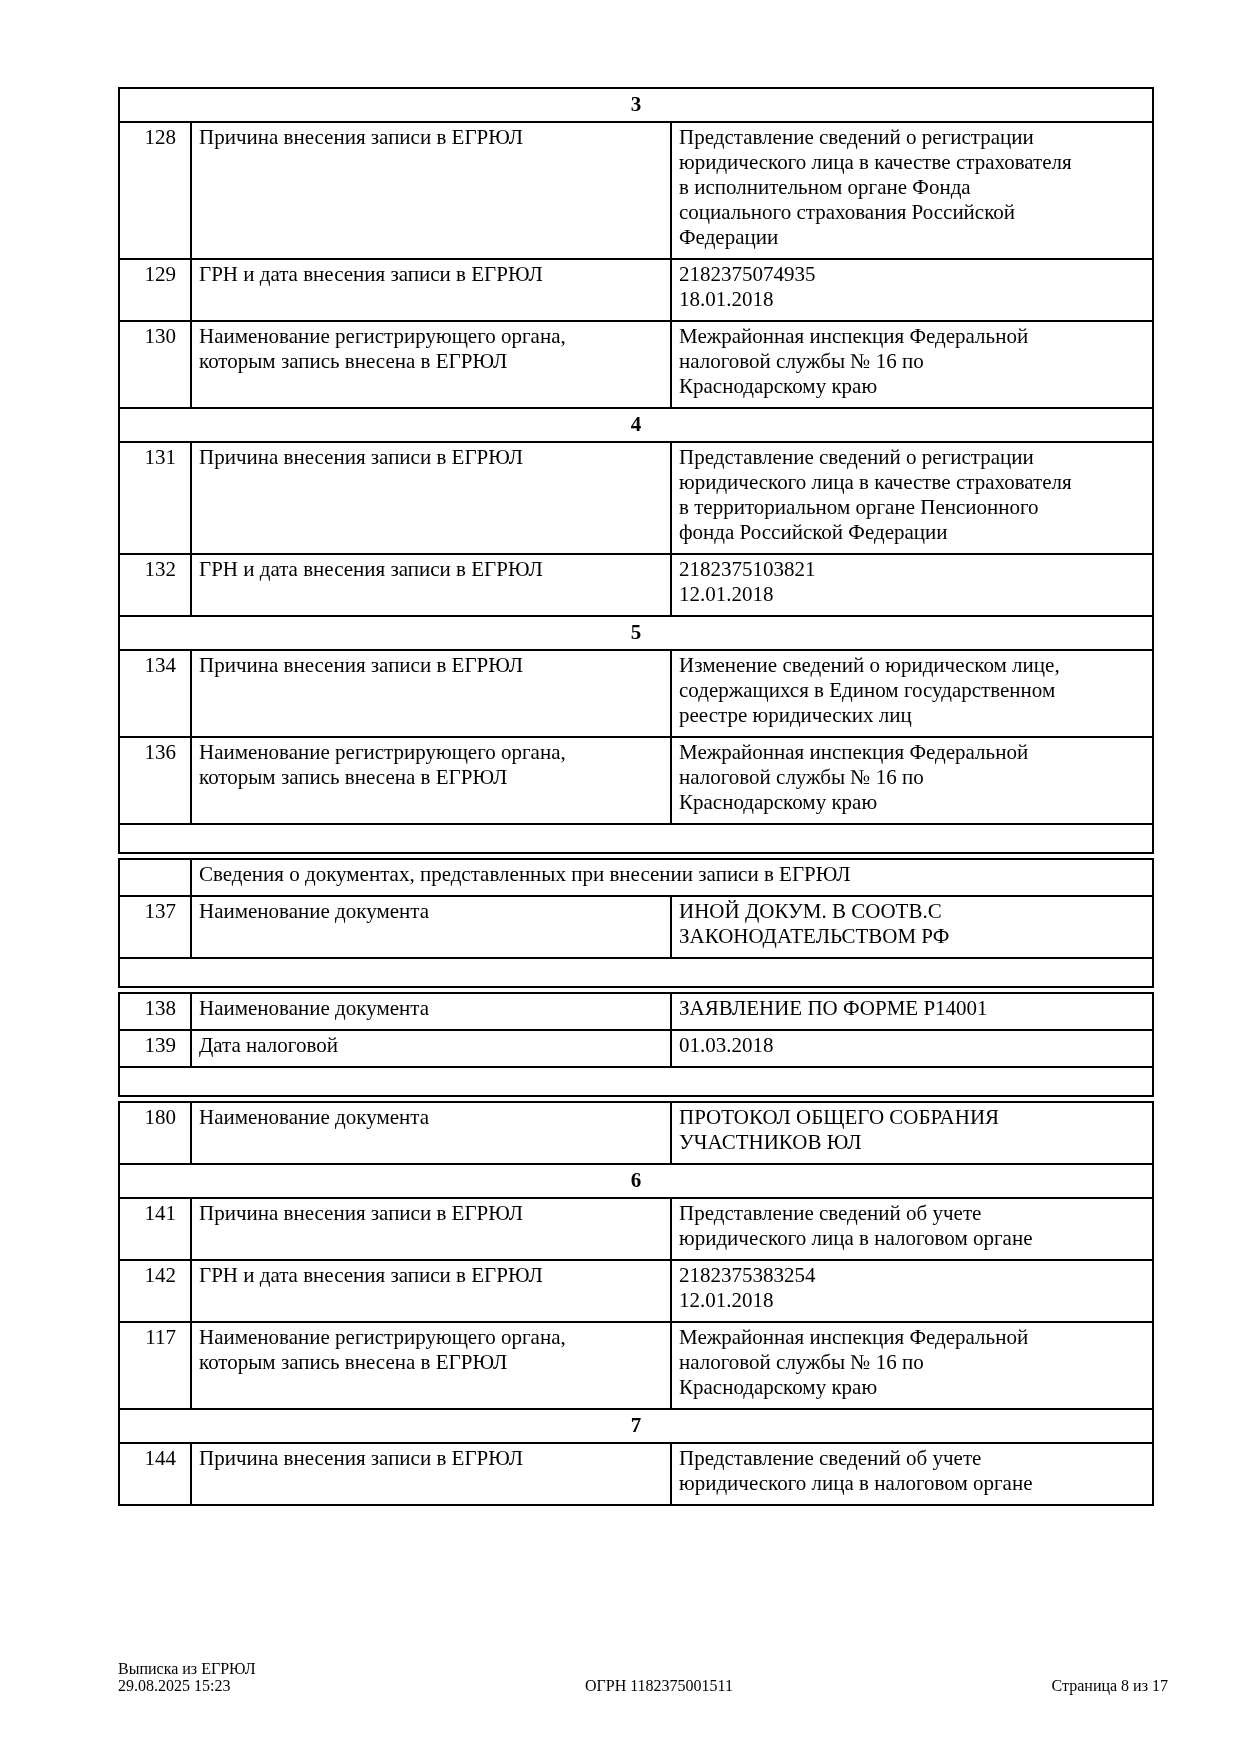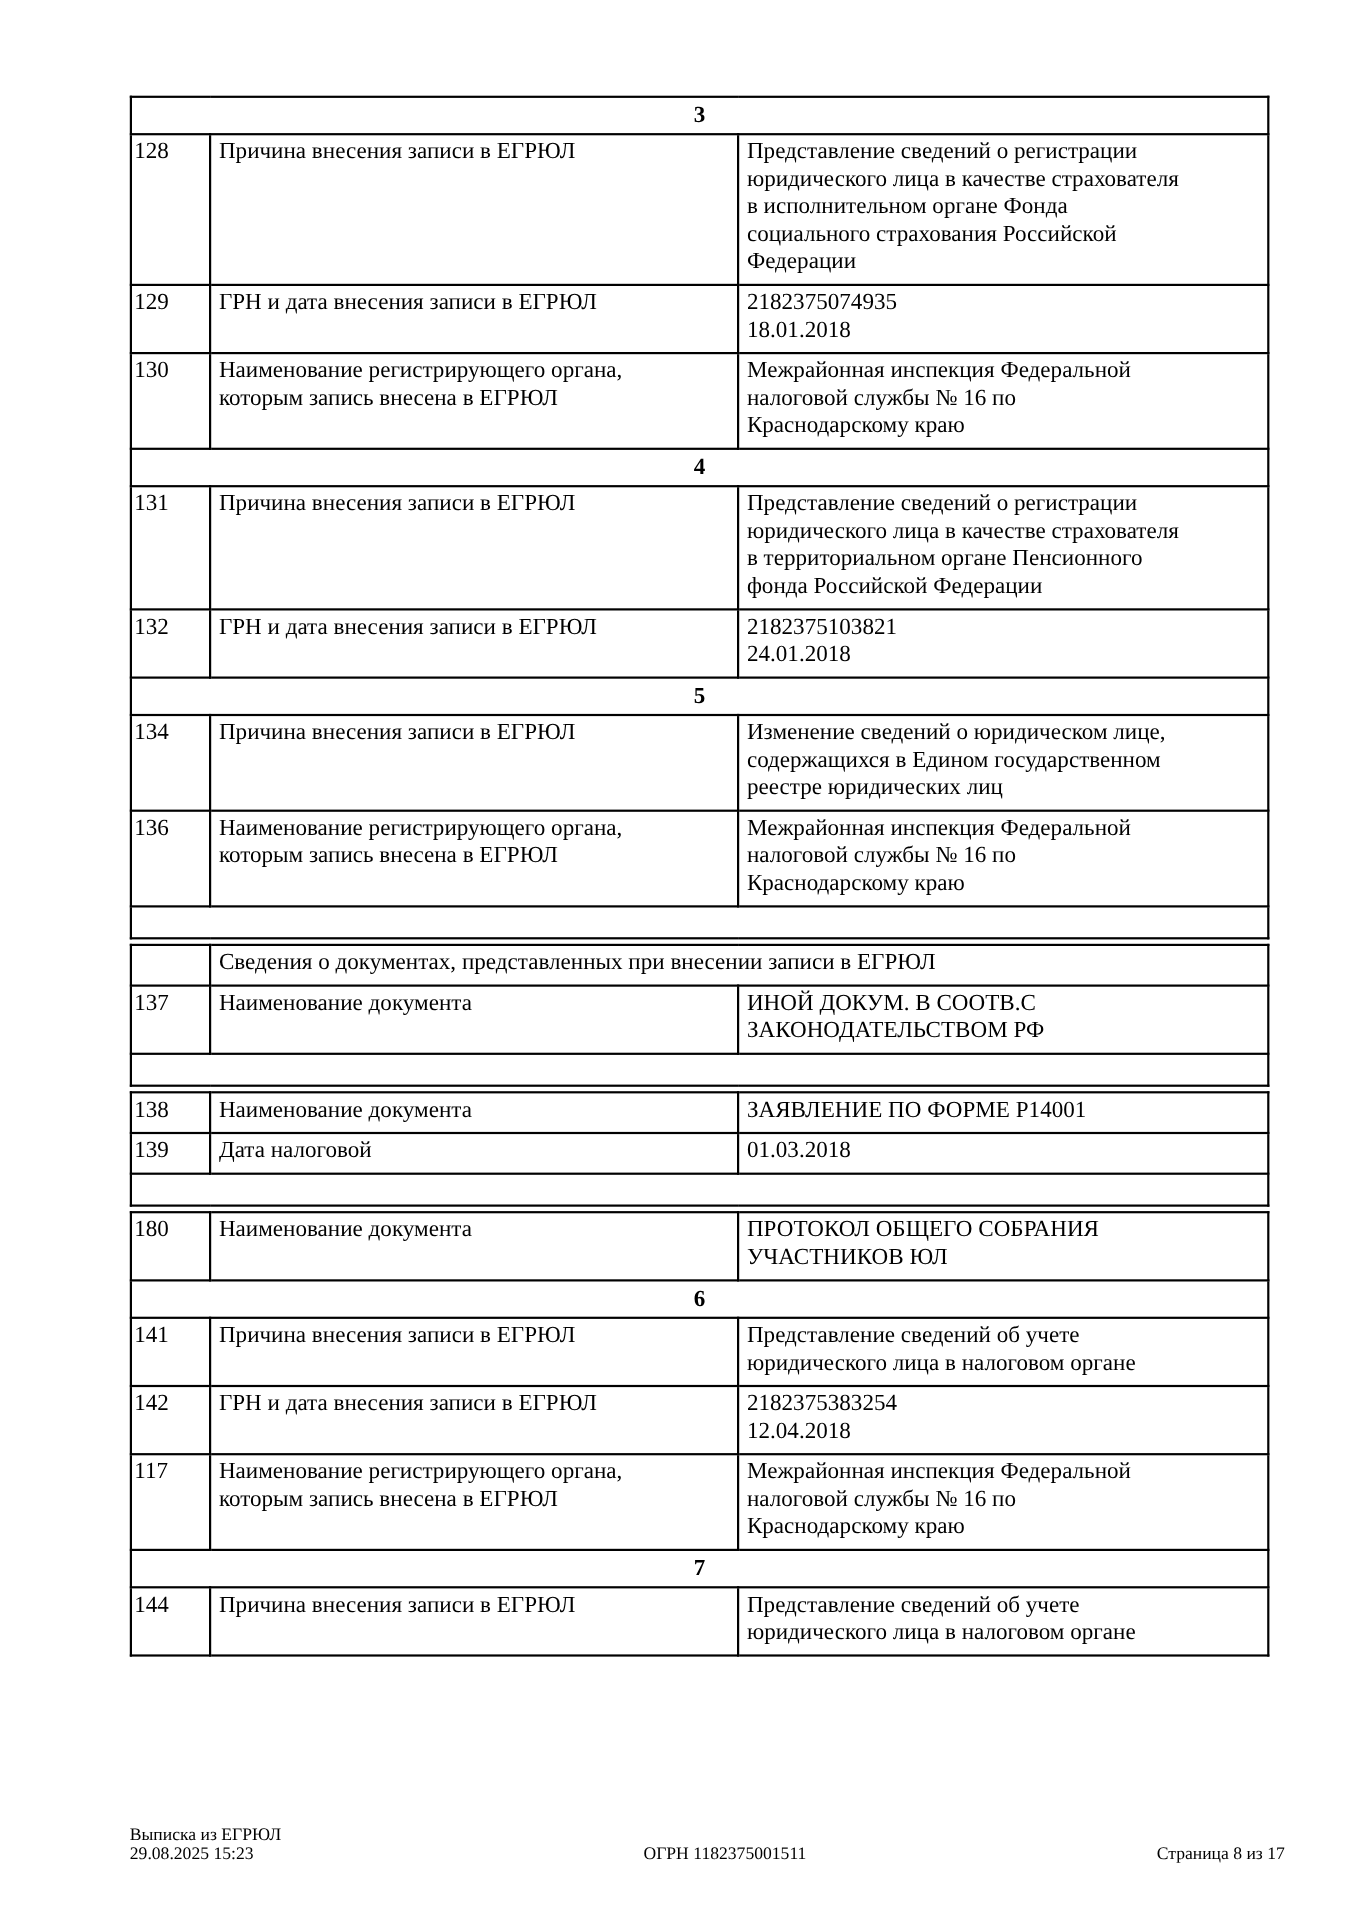--- a/index.html
+++ b/index.html
@@ -28,21 +28,21 @@
   }
   td {
     border: 2px solid #000;
     font-size: 21px;
     line-height: 25px;
     vertical-align: top;
     padding: 2px 7px 8px 7px;
     overflow: hidden;
   }
   td.c-num {
-    text-align: left;
+    text-align: right;
     padding-left: 2px;
     padding-right: 14px;
     margin-left: 20px;
   }
   td.c-label, td.c-value, td.c-sub {
     text-align: left;
     white-space: pre-line;
     margin-left: 20px;
   }
   tr.section-row td {
@@ -111,21 +111,21 @@
           <td class="c-label" colspan="1">Причина внесения записи в ЕГРЮЛ</td>
           <td class="c-value" colspan="1">Представление сведений о регистрации
 юридического лица в качестве страхователя
 в территориальном органе Пенсионного
 фонда Российской Федерации</td>
         </tr>
         <tr class="record-row">
           <td class="c-num" colspan="1">132</td>
           <td class="c-label" colspan="1">ГРН и дата внесения записи в ЕГРЮЛ</td>
           <td class="c-value" colspan="1">2182375103821
-24.01.2018</td>
+12.01.2018</td>
         </tr>
         <tr class="section-row">
           <td class="c-sec" colspan="3">5</td>
         </tr>
         <tr class="record-row">
           <td class="c-num" colspan="1">134</td>
           <td class="c-label" colspan="1">Причина внесения записи в ЕГРЮЛ</td>
           <td class="c-value" colspan="1">Изменение сведений о юридическом лице,
 содержащихся в Едином государственном
 реестре юридических лиц</td>
@@ -206,21 +206,21 @@
         <tr class="record-row">
           <td class="c-num" colspan="1">141</td>
           <td class="c-label" colspan="1">Причина внесения записи в ЕГРЮЛ</td>
           <td class="c-value" colspan="1">Представление сведений об учете
 юридического лица в налоговом органе</td>
         </tr>
         <tr class="record-row">
           <td class="c-num" colspan="1">142</td>
           <td class="c-label" colspan="1">ГРН и дата внесения записи в ЕГРЮЛ</td>
           <td class="c-value" colspan="1">2182375383254
-12.04.2018</td>
+12.01.2018</td>
         </tr>
         <tr class="record-row">
           <td class="c-num" colspan="1">117</td>
           <td class="c-label" colspan="1">Наименование регистрирующего органа,
 которым запись внесена в ЕГРЮЛ</td>
           <td class="c-value" colspan="1">Межрайонная инспекция Федеральной
 налоговой службы № 16 по
 Краснодарскому краю</td>
         </tr>
         <tr class="section-row">

